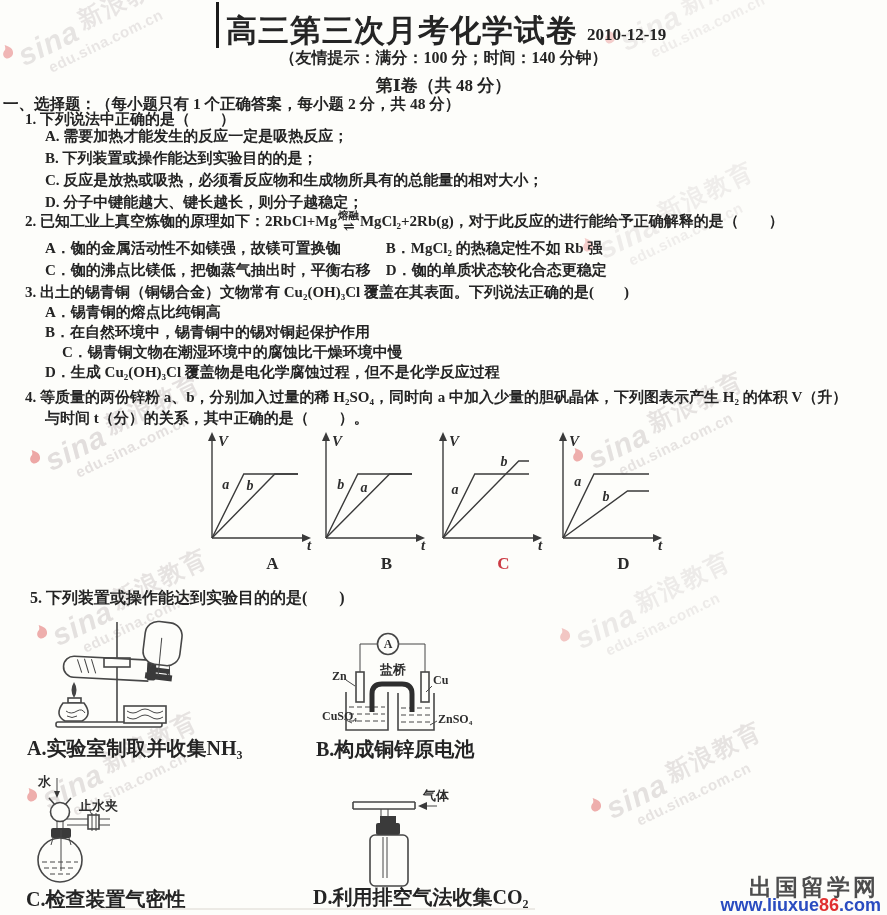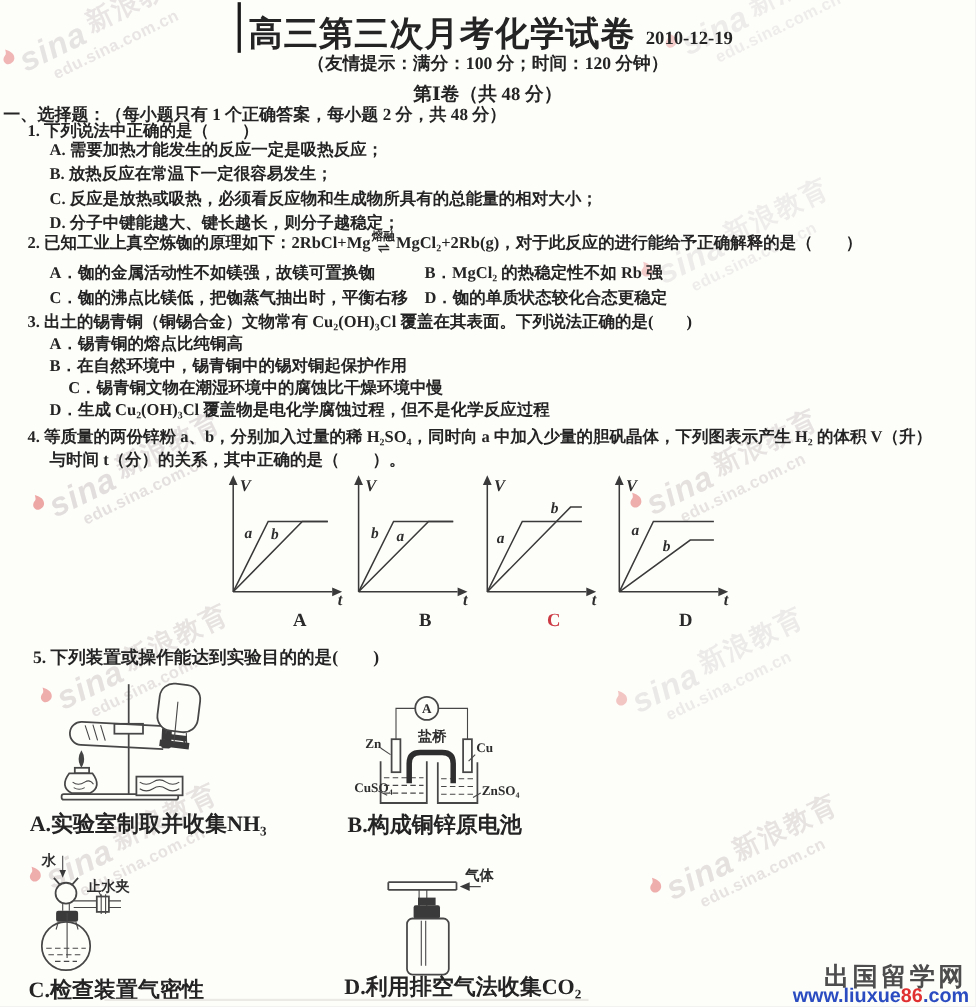--- a/index.html
+++ b/index.html
@@ -159,27 +159,27 @@
       <span class="wm-cn">新浪教育</span>
     </div>
         <div class="wm-url">edu.sina.com.cn</div>
       </div>
   </div>
 
   <div class="title-row">
     <span class="main-title">高三第三次月考化学试卷</span>
     <span class="title-date">2010-12-19</span>
   </div>
-  <div class="tl center" style="top:48px;font-size:16px;">（友情提示：满分：100 分；时间：120 分钟）</div>
+  <div class="tl center" style="top:48px;font-size:16px;">（友情提示：满分：100 分；时间：140 分钟）</div>
   <div class="tl center" style="top:74px;font-size:17px;">第Ⅰ卷（共 48 分）</div>
   <div class="tl" style="left:3px;top:94px;font-size:15.5px;">一、选择题：（每小题只有 1 个正确答案，每小题 2 分，共 48 分）</div>
 
   <div class="tl" style="left:25px;top:110px;">1. 下列说法中正确的是（　　）</div>
   <div class="tl" style="left:45px;top:127px;">A. 需要加热才能发生的反应一定是吸热反应；</div>
-  <div class="tl" style="left:45px;top:149px;">B. 放热反应在常温下一定很容易发生；</div>
+  <div class="tl" style="left:45px;top:149px;">B. 下列装置或操作能达到实验目的的是；</div>
   <div class="tl" style="left:45px;top:171px;">C. 反应是放热或吸热，必须看反应物和生成物所具有的总能量的相对大小；</div>
   <div class="tl" style="left:45px;top:193px;">D. 分子中键能越大、键长越长，则分子越稳定；</div>
 
   <div class="tl" style="left:25px;top:211px;">
     <span>2. 已知工业上真空炼铷的原理如下：2RbCl+Mg</span><span class="rxn">
         <span class="rxn-over">熔融</span>
         <span class="rxn-arrow">⇌</span>
       </span><span>MgCl₂+2Rb(g)，对于此反应的进行能给予正确解释的是（　　）</span>
   </div>
   <div class="tl" style="left:45px;top:239px;">A．铷的金属活动性不如镁强，故镁可置换铷　　　B．MgCl₂ 的热稳定性不如 Rb 强</div>

